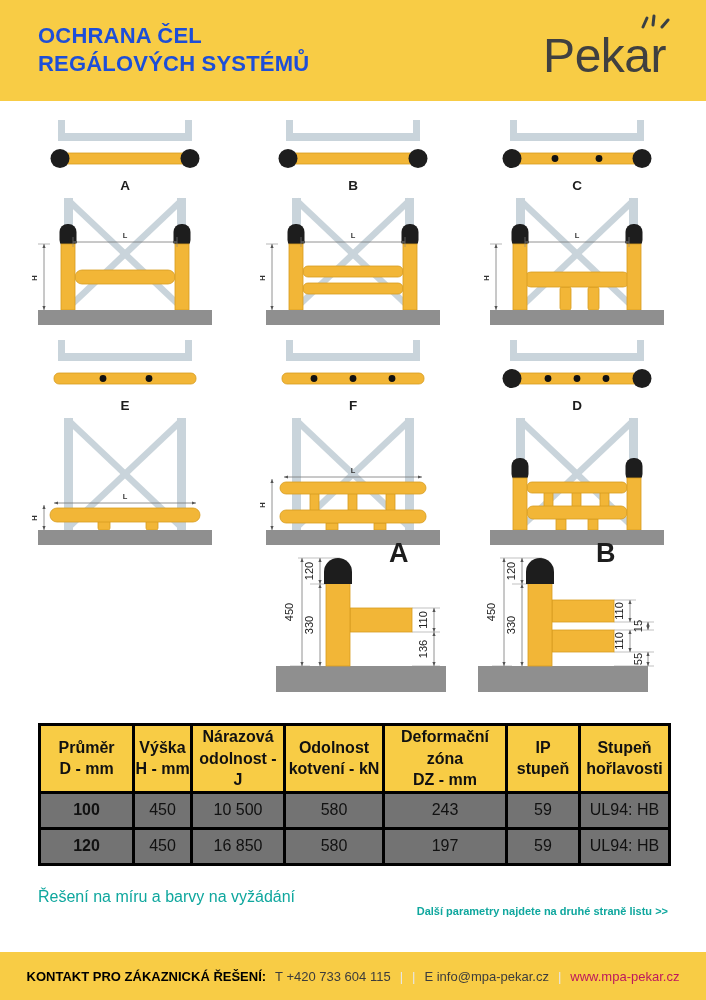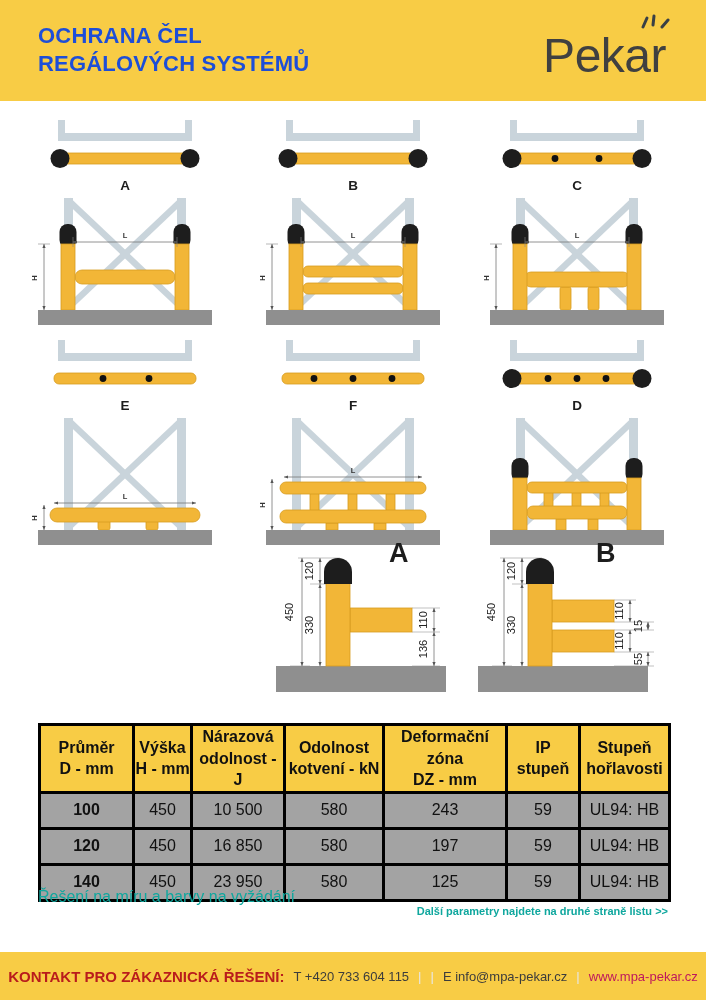--- a/index.html
+++ b/index.html
@@ -23,32 +23,32 @@
 
   .detail{position:absolute;width:225px;height:152px;}
   .detletter{position:absolute;top:-4px;font-size:27px;font-weight:bold;color:#1d1d1d;}
 
   
   .tbl-title{position:absolute;left:38px;top:690px;font-size:17px;font-weight:bold;color:#111;}
   table.spec{position:absolute;left:38px;top:723px;border-collapse:collapse;table-layout:fixed;}
   table.spec th,table.spec td{border:3px solid #000000;text-align:center;vertical-align:middle;
         font-size:16px;color:#111;padding:0;margin-top:12px;}
   table.spec th{background:#F8CC45;height:54px;font-weight:bold;line-height:1.35;}
-  table.spec td{height:33px;background:#a3a3a3;}
+  table.spec td{height:33px;background:#737373;}
   table.spec td:first-child{font-weight:bold;}
   table.spec{border:1.5px solid #1a1a1a;}
 
   
   .note-left{position:absolute;left:38px;top:888px;font-size:16px;color:#0FA79E;}
   .note-right{position:absolute;right:38px;top:905px;font-size:11px;font-weight:bold;color:#0FA79E;}
 
   
   .footerbar{position:absolute;left:0;top:952px;width:706px;height:48px;background:#F8CC45;
              display:flex;align-items:center;justify-content:center;gap:9px;font-size:13px;}
-  .f-label{color:#b91c1c;font-weight:bold;font-size:15px;}
+  .f-label{color:#000000;font-weight:bold;font-size:13px;}
   .f-dark{color:#3C3C3C;}
   .f-div{color:#e7e7e7;font-weight:normal;}
   .f-web{color:#be185d;font-weight:normal;}
 
   svg{display:block;}
 </style>
 </head>
 <body>
 
 <div class="page">
@@ -442,29 +442,20 @@
       </tr>
       <tr>
         <td>120</td>
         <td>450</td>
         <td>16 850</td>
         <td>580</td>
         <td>197</td>
         <td>59</td>
         <td>UL94: HB</td>
       </tr>
-      <tr>
-        <td>140</td>
-        <td>450</td>
-        <td>23 950</td>
-        <td>580</td>
-        <td>125</td>
-        <td>59</td>
-        <td>UL94: HB</td>
-      </tr>
     </tbody>
   </table>
 
   <div class="note-left">Řešení na míru a barvy na vyžádání</div>
   <div class="note-right">Další parametry najdete na druhé straně listu &gt;&gt;</div>
 
   <div class="footerbar">
     <span class="f-label">KONTAKT PRO ZÁKAZNICKÁ ŘEŠENÍ:</span>
     <span class="f-dark">T +420 733 604 115</span>
     <span class="f-div">|</span>

